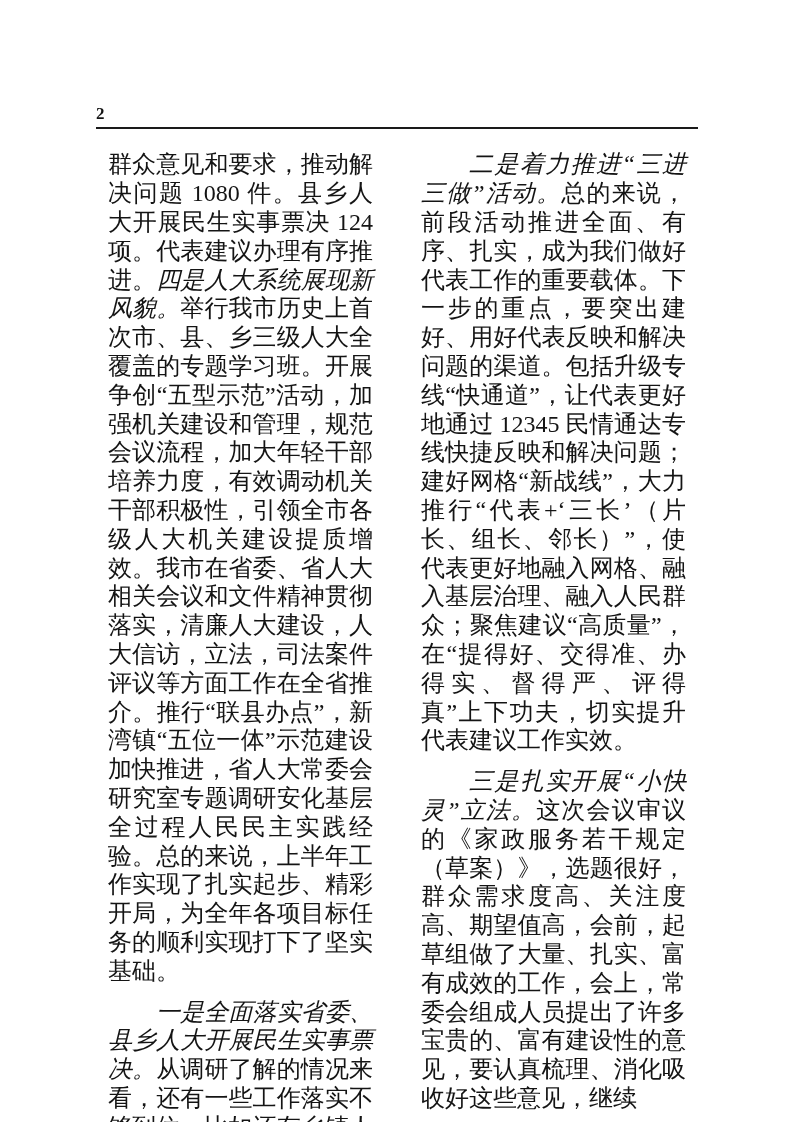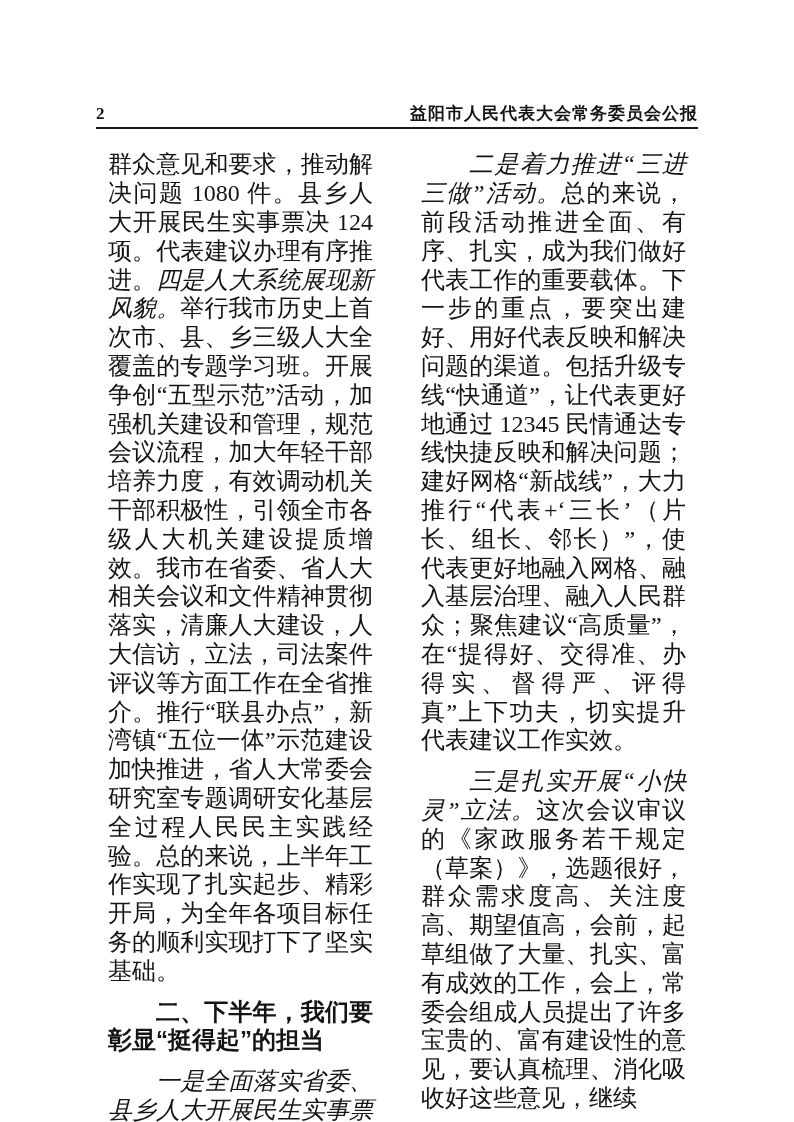--- a/index.html
+++ b/index.html
@@ -68,26 +68,24 @@
     font-style: italic;
   }
 </style>
 </head>
 <body>
 
 <div class="page">
   <div class="content">
     <div class="header">
       <span class="page-num">2</span>
-      <span class="header-title">益阳市人民代表大会常务委员会公报</span>
     </div>
     <div class="columns">
       <div class="column">
           <p class="para body-continued"><span>群众意见和要求，推动解决问题 1080 件。县乡人大开展民生实事票决 124 项。代表建议办理有序推进。</span><span class="kaiti">四是人大系统展现新风貌。</span><span>举行我市历史上首次市、县、乡三级人大全覆盖的专题学习班。开展争创“五型示范”活动，加强机关建设和管理，规范会议流程，加大年轻干部培养力度，有效调动机关干部积极性，引领全市各级人大机关建设提质增效。我市在省委、省人大相关会议和文件精神贯彻落实，清廉人大建设，人大信访，立法，司法案件评议等方面工作在全省推介。推行“联县办点”，新湾镇“五位一体”示范建设加快推进，省人大常委会研究室专题调研安化基层全过程人民民主实践经验。总的来说，上半年工作实现了扎实起步、精彩开局，为全年各项目标任务的顺利实现打下了坚实基础。</span></p>
-          <p class="para heading"><span>二、下半年，我们要彰显“挺得起”的担当</span></p>
           <p class="para body"><span class="kaiti">一是全面落实省委、县乡人大开展民生实事票决。</span><span>从调研了解的情况来看，还有一些工作落实不够到位，比如还有乡镇人大主席在分管政府工作；有的乡镇没有</span></p>
         </div>
       <div class="column">
           <p class="para body"><span class="kaiti">二是着力推进“三进三做”活动。</span><span>总的来说，前段活动推进全面、有序、扎实，成为我们做好代表工作的重要载体。下一步的重点，要突出建好、用好代表反映和解决问题的渠道。包括升级专线“快通道”，让代表更好地通过 12345 民情通达专线快捷反映和解决问题；建好网格“新战线”，大力推行“代表+‘三长’（片长、组长、邻长）”，使代表更好地融入网格、融入基层治理、融入人民群众；聚焦建议“高质量”，在“提得好、交得准、办得实、督得严、评得真”上下功夫，切实提升代表建议工作实效。</span></p>
           <p class="para body"><span class="kaiti">三是扎实开展“小快灵”立法。</span><span>这次会议审议的《家政服务若干规定（草案）》，选题很好，群众需求度高、关注度高、期望值高，会前，起草组做了大量、扎实、富有成效的工作，会上，常委会组成人员提出了许多宝贵的、富有建设性的意见，要认真梳理、消化吸收好这些意见，继续</span></p>
         </div>
     </div>
   </div>
 </div>
 

